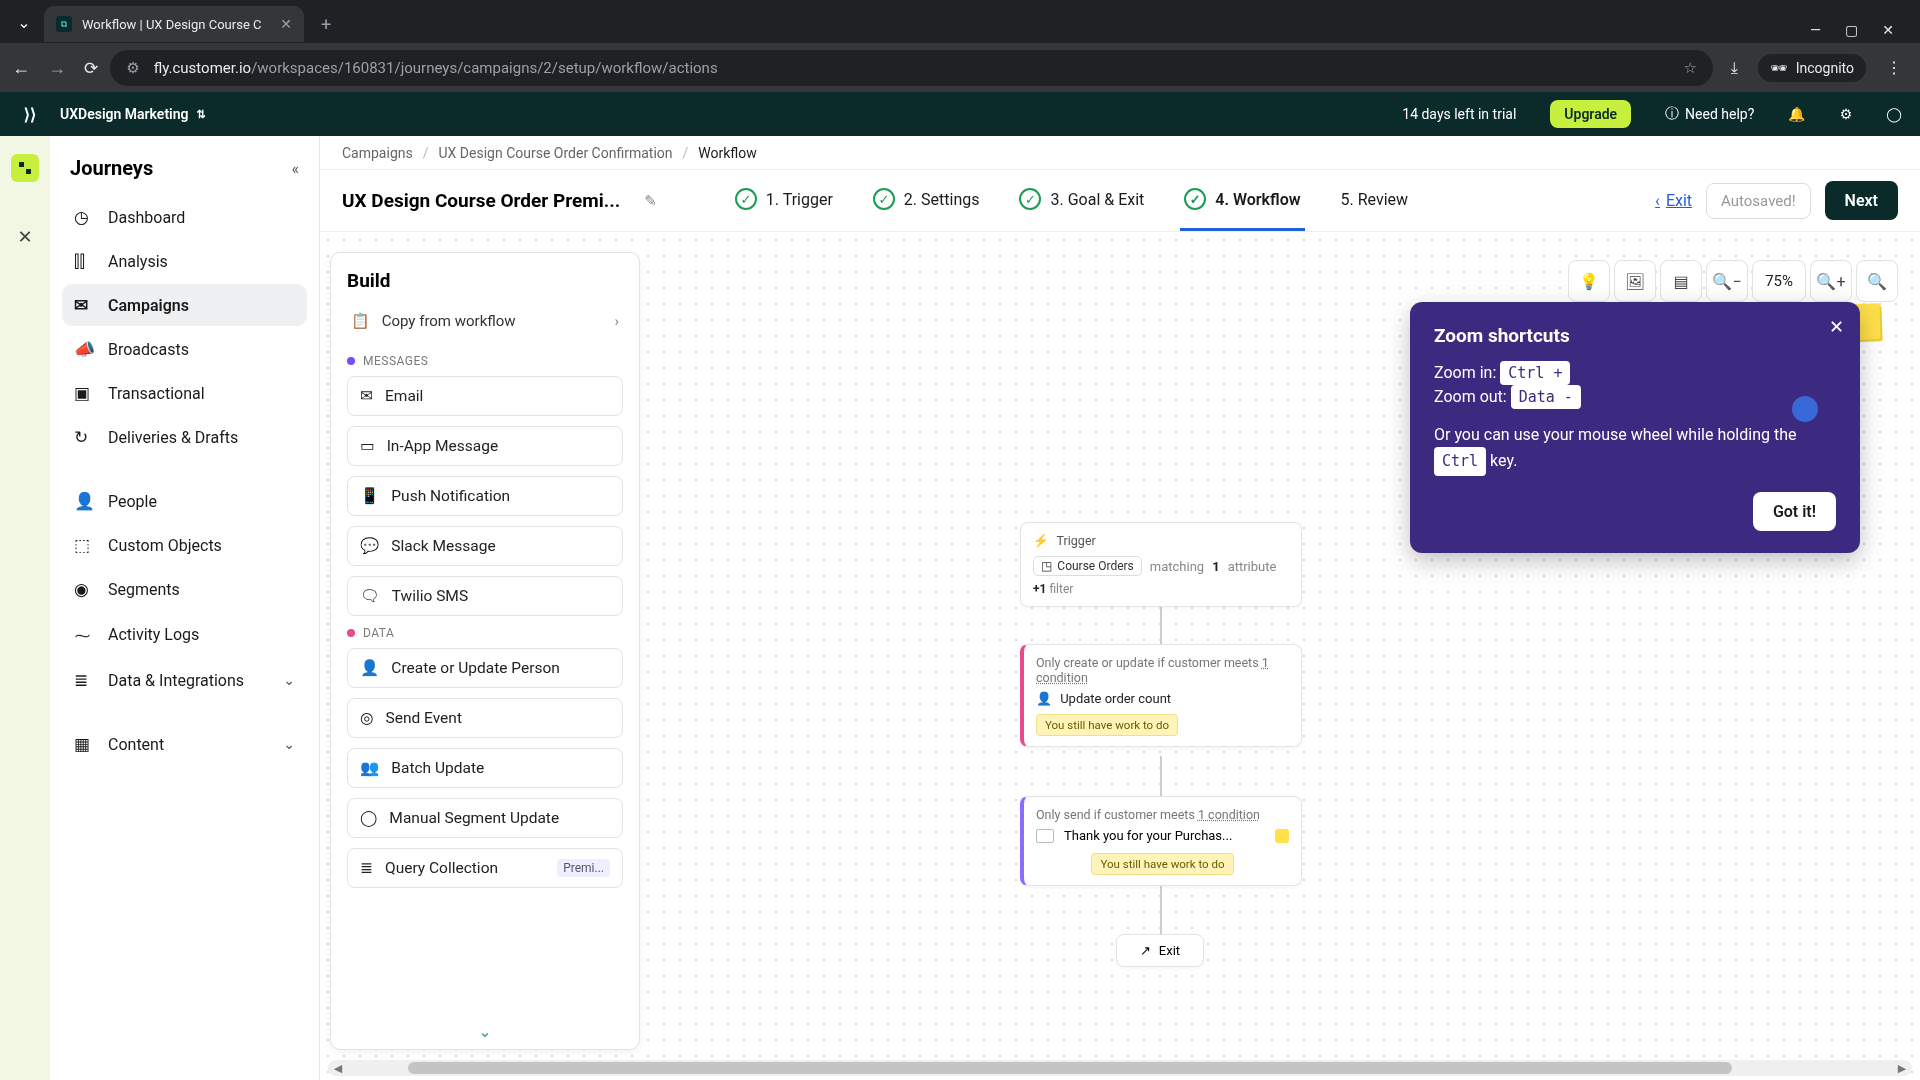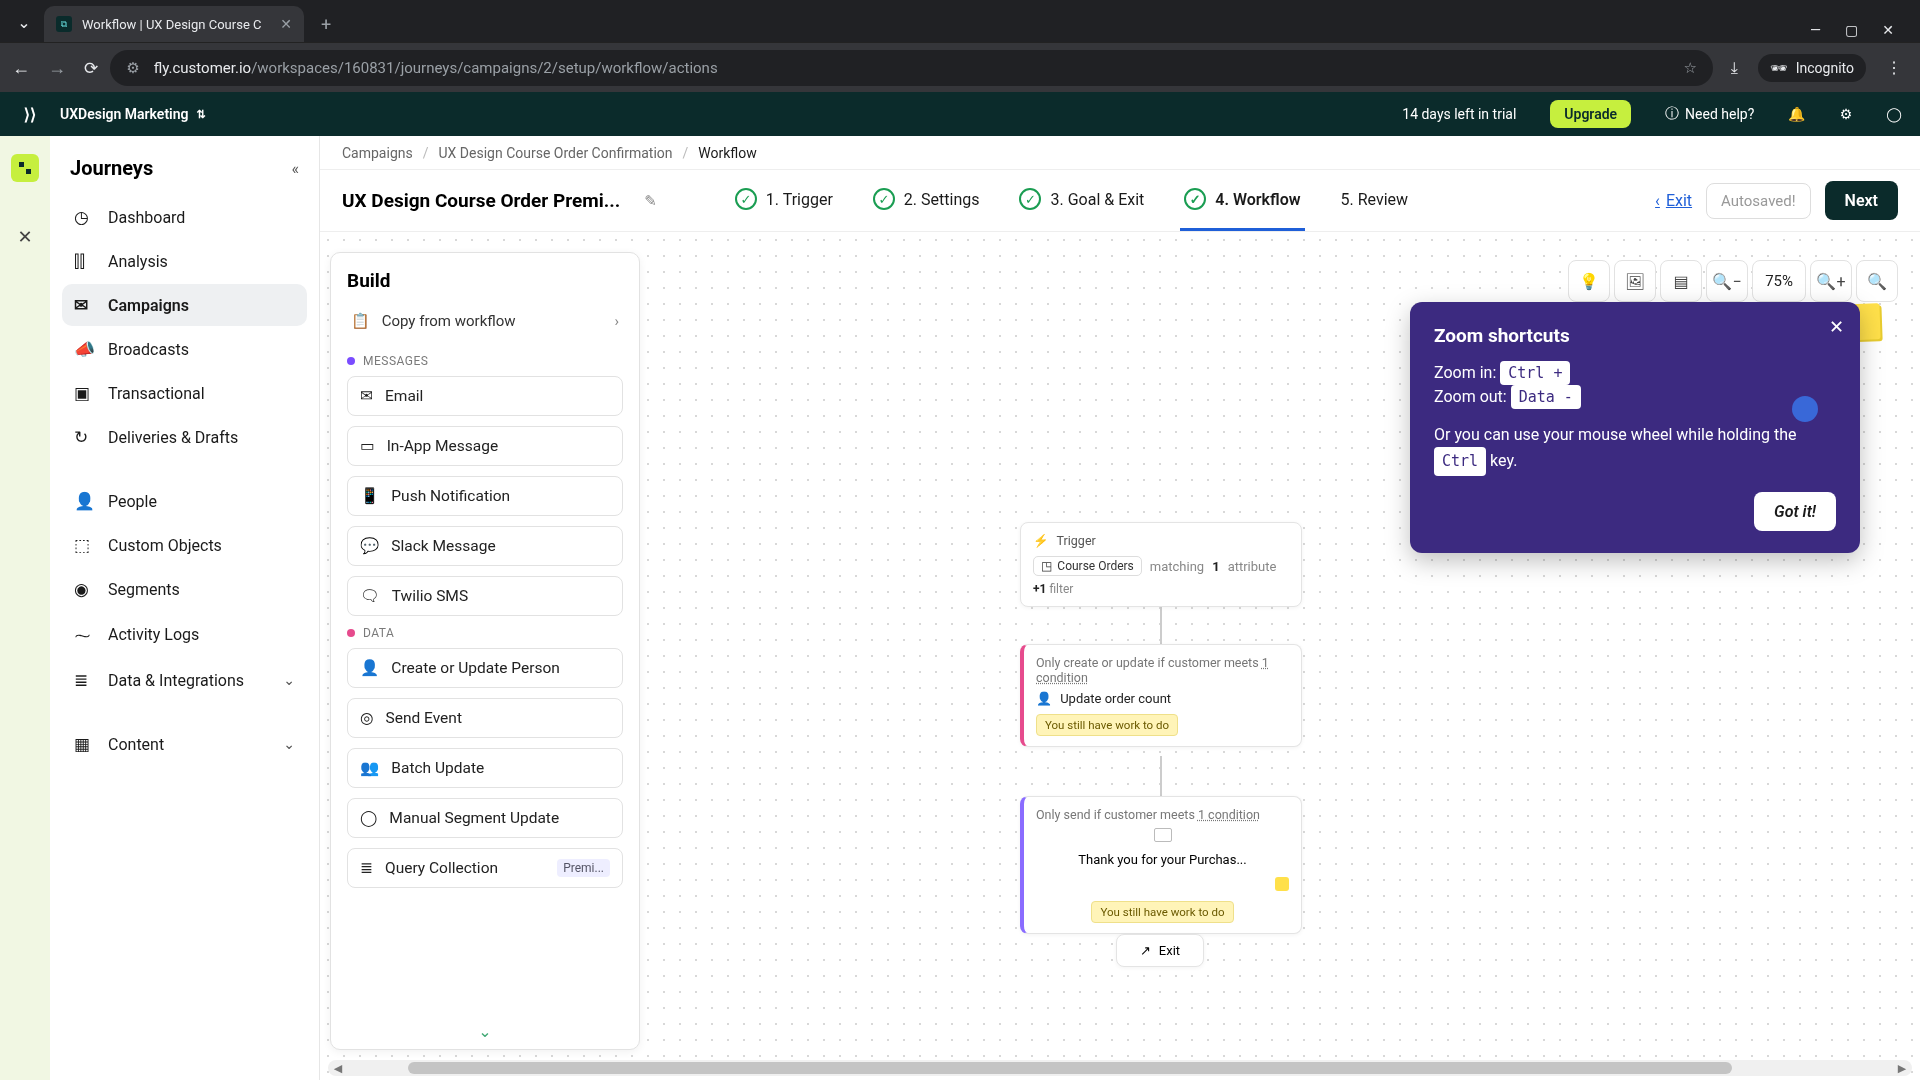--- a/index.html
+++ b/index.html
@@ -422,41 +422,41 @@
                 <span>👤</span>
                 <span>Update order count</span>
               </div>
             <span class="warn-chip">You still have work to do</span>
           </div>
         </div>
 
         <div class="node email-node">
           <div class="pad">
             <div class="cond-text"><span>Only send if customer meets</span> <span class="u">1 condition</span></div>
-            <div class="email-row" style="margin:6px 0;flex-direction:column;">
+            <div class="email-row" style="margin:6px 0;">
               <span class="email-ic"></span>
               <span>Thank you for your Purchas...</span>
               <span class="email-badge"></span>
             </div>
             <div style="text-align:center;"><span class="warn-chip">You still have work to do</span></div>
           </div>
         </div>
 
         <div class="node exit-node">
           <span>↗</span>
           <span>Exit</span>
         </div>
 
         <div class="popover">
           <span class="close-x">✕</span>
           <h3>Zoom shortcuts</h3>
           <div class="row"><span>Zoom in:</span> <span class="kbd">Ctrl +</span></div>
           <div class="row"><span>Zoom out:</span> <span class="kbd">Data -</span></div>
           <div class="hint"><span>Or you can use your mouse wheel while holding the</span> <span class="kbd">Ctrl</span> <span>key.</span></div>
-          <div style="overflow:hidden;font-style:italic;">
+          <div style="overflow:hidden;">
               <span class="got-it">Got it!</span>
             </div>
           <div class="cursor-dot"></div>
         </div>
 
         <div class="hscroll">
           <span class="arr l">◀</span>
           <div class="thumb"></div>
           <span class="arr r">▶</span>
         </div>

